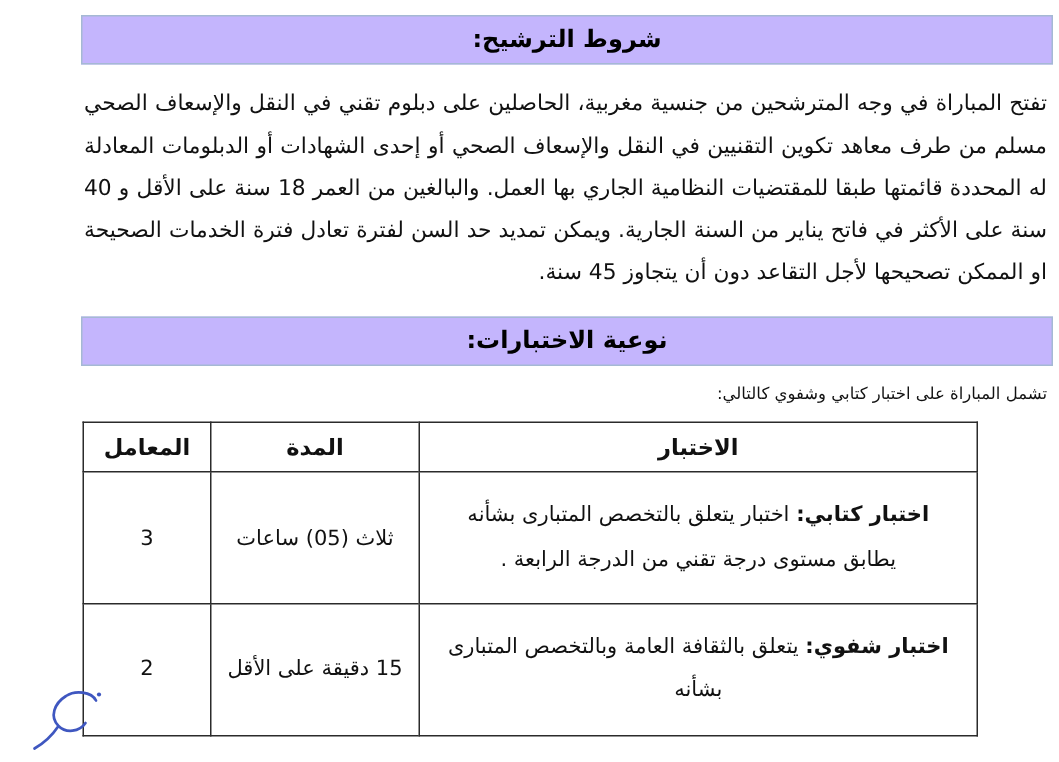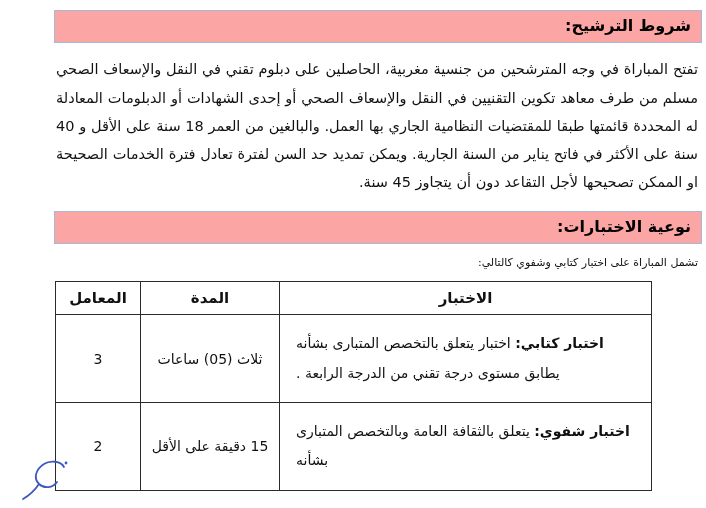--- a/index.html
+++ b/index.html
@@ -16,27 +16,28 @@
     overflow: hidden;
     color: #1a1a1a;
   }
   .doc {
     position: absolute;
     inset: 0;
     padding: 10px 4px 0 54px;
     box-sizing: border-box;
   }
   .section-bar {
-    background: #fca5a5;
+    background: #c4b5fd;
     border: 1px solid #a5b9d4;
     padding: 4px 10px 5px 10px;
     font-weight: bold;
     font-size: 16px;
     color: #000;
     line-height: 1.4;
+    text-align: center;
   }
   .section-bar.second {
     margin-top: 14px;
   }
   .body-text {
     margin: 12px 4px 0 2px;
     font-size: 14.5px;
     line-height: 1.95;
     text-align: justify;
     color: #111;
@@ -61,21 +62,21 @@
   .exam-table th {
     font-weight: bold;
     text-align: center;
     padding: 7px 6px;
     font-size: 15px;
   }
   .col-exam   { width: 372px; }
   .col-dur    { width: 139px; }
   .col-coef   { width: 85px;  }
   td.exam-cell {
-    text-align: left;
+    text-align: center;
     padding: 14px 16px;
     line-height: 2.1;
   }
   td.center-cell {
     text-align: center;
     padding: 8px 6px;
   }
   .bold { font-weight: bold; }
   .signature {
     position: absolute;

